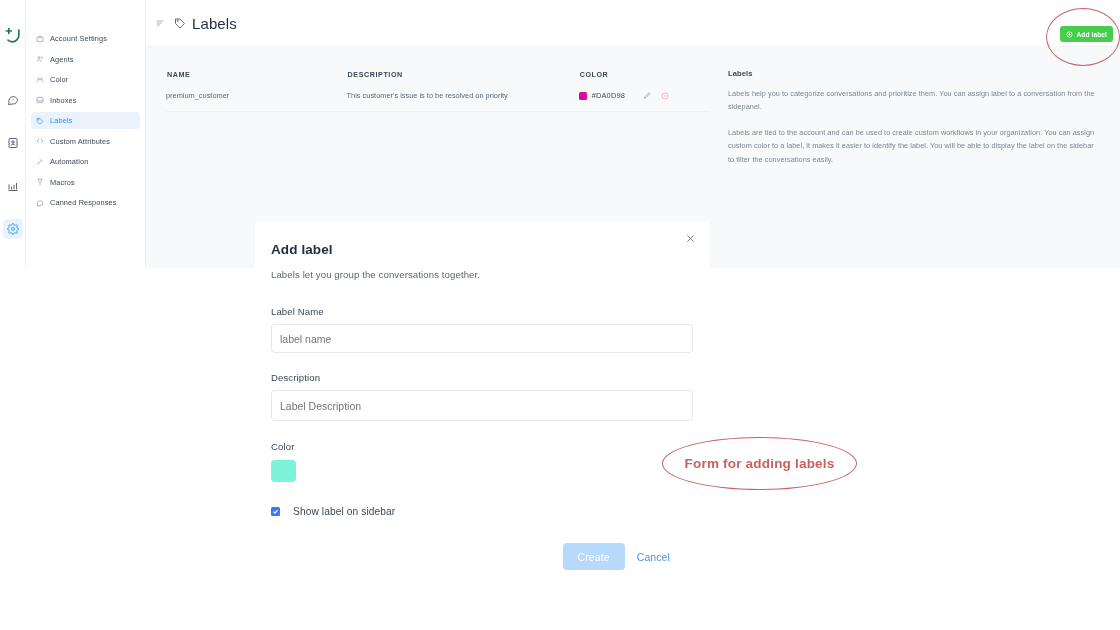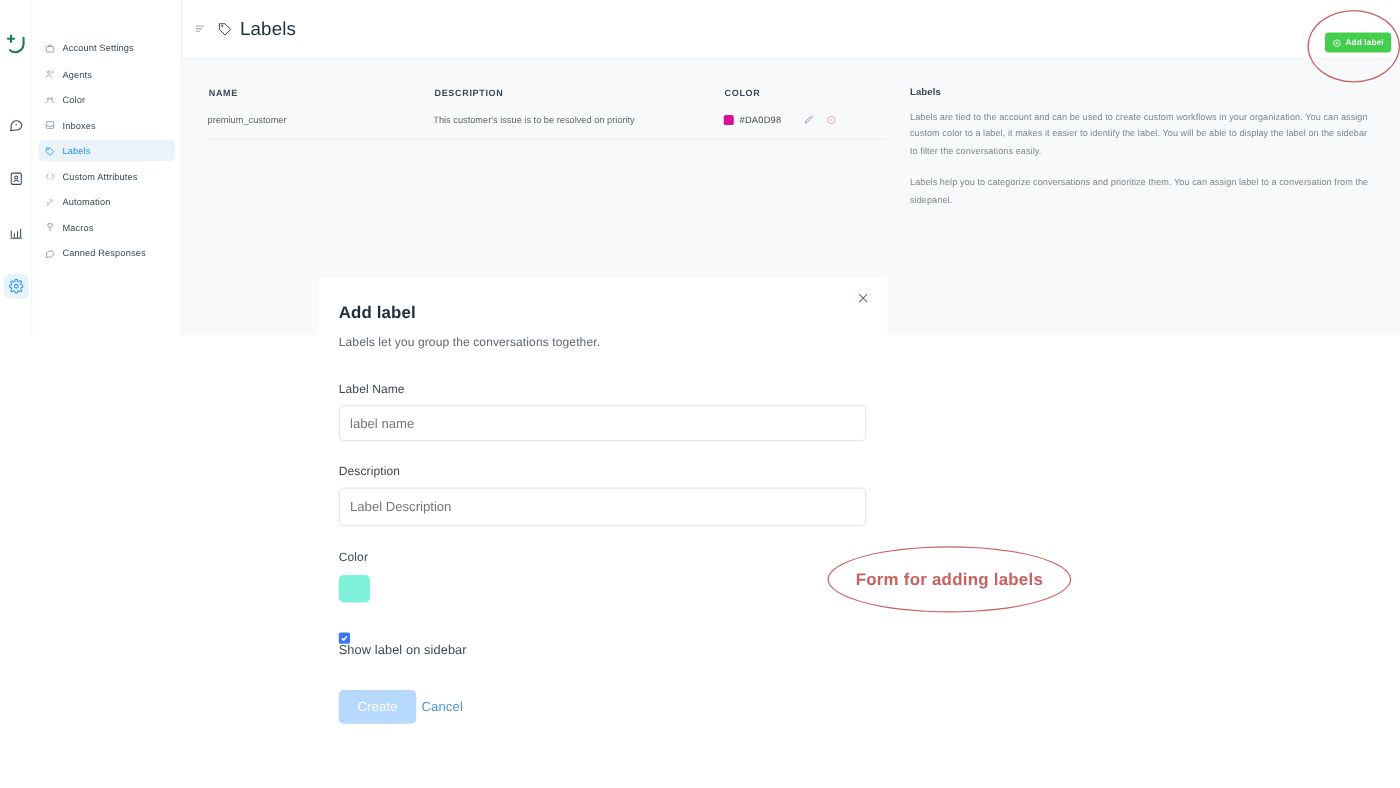--- a/index.html
+++ b/index.html
@@ -190,33 +190,33 @@
     margin-bottom: 19px;
     outline: none;
   }
   .field-input.desc { height: 31px; margin-bottom: 20px; }
   .color-label { margin-bottom: 8px; }
   .swatch-big {
     width: 25px; height: 22px;
     border-radius: 4px;
     margin-bottom: 24px;
   }
-  .checkbox-row { display: flex; align-items: flex-start; gap: 0; margin-bottom: 26px; flex-direction: column; }
+  .checkbox-row { display: flex; align-items: center; gap: 13px; margin-bottom: 26px; }
   .cbx {
     width: 9px; height: 9px;
     border-radius: 1.5px;
     background: #3977f3;
     display: flex; align-items: center; justify-content: center;
     flex: none;
   }
   .cbx svg { display: block; }
   .cbx-label { font-size: 10.2px; color: #3c4858; letter-spacing: .1px; }
   .modal-actions {
-    display: flex; align-items: center; justify-content: flex-start;
-    gap: 0;
+    display: flex; align-items: center; justify-content: flex-end;
+    gap: 8px;
     padding-right: 14px;
   }
   .btn-create {
     background: #b7d9fb;
     color: #ffffff;
     border: none;
     border-radius: 4px;
     font-family: "Liberation Sans", sans-serif;
     font-size: 10.5px;
     height: 27px;
@@ -444,22 +444,22 @@
                   </span>
                 </div>
               </td>
             </tr>
           </tbody>
         </table>
       </div>
 
       <div class="info-col">
         <div class="info-title">Labels</div>
+        <p class="info-p">Labels help you to categorize conversations and prioritize them. You can assign label to a conversation from the sidepanel.</p>
         <p class="info-p">Labels are tied to the account and can be used to create custom workflows in your organization. You can assign custom color to a label, it makes it easier to identify the label. You will be able to display the label on the sidebar to filter the conversations easily.</p>
-        <p class="info-p">Labels help you to categorize conversations and prioritize them. You can assign label to a conversation from the sidepanel.</p>
       </div>
     </div>
   </div>
 
   <div class="annot-ellipse" style="left: 1046px; top: 8px; width: 74px; height: 58px; border-color: rgb(201, 97, 95);"></div>
 
   <div class="modal">
     <div class="modal-close">
       <svg viewBox="0 0 24 24" width="11" height="11" fill="none" stroke="currentColor" stroke-width="1.8">
         <path d="M5 5l14 14M19 5 5 19"></path>

